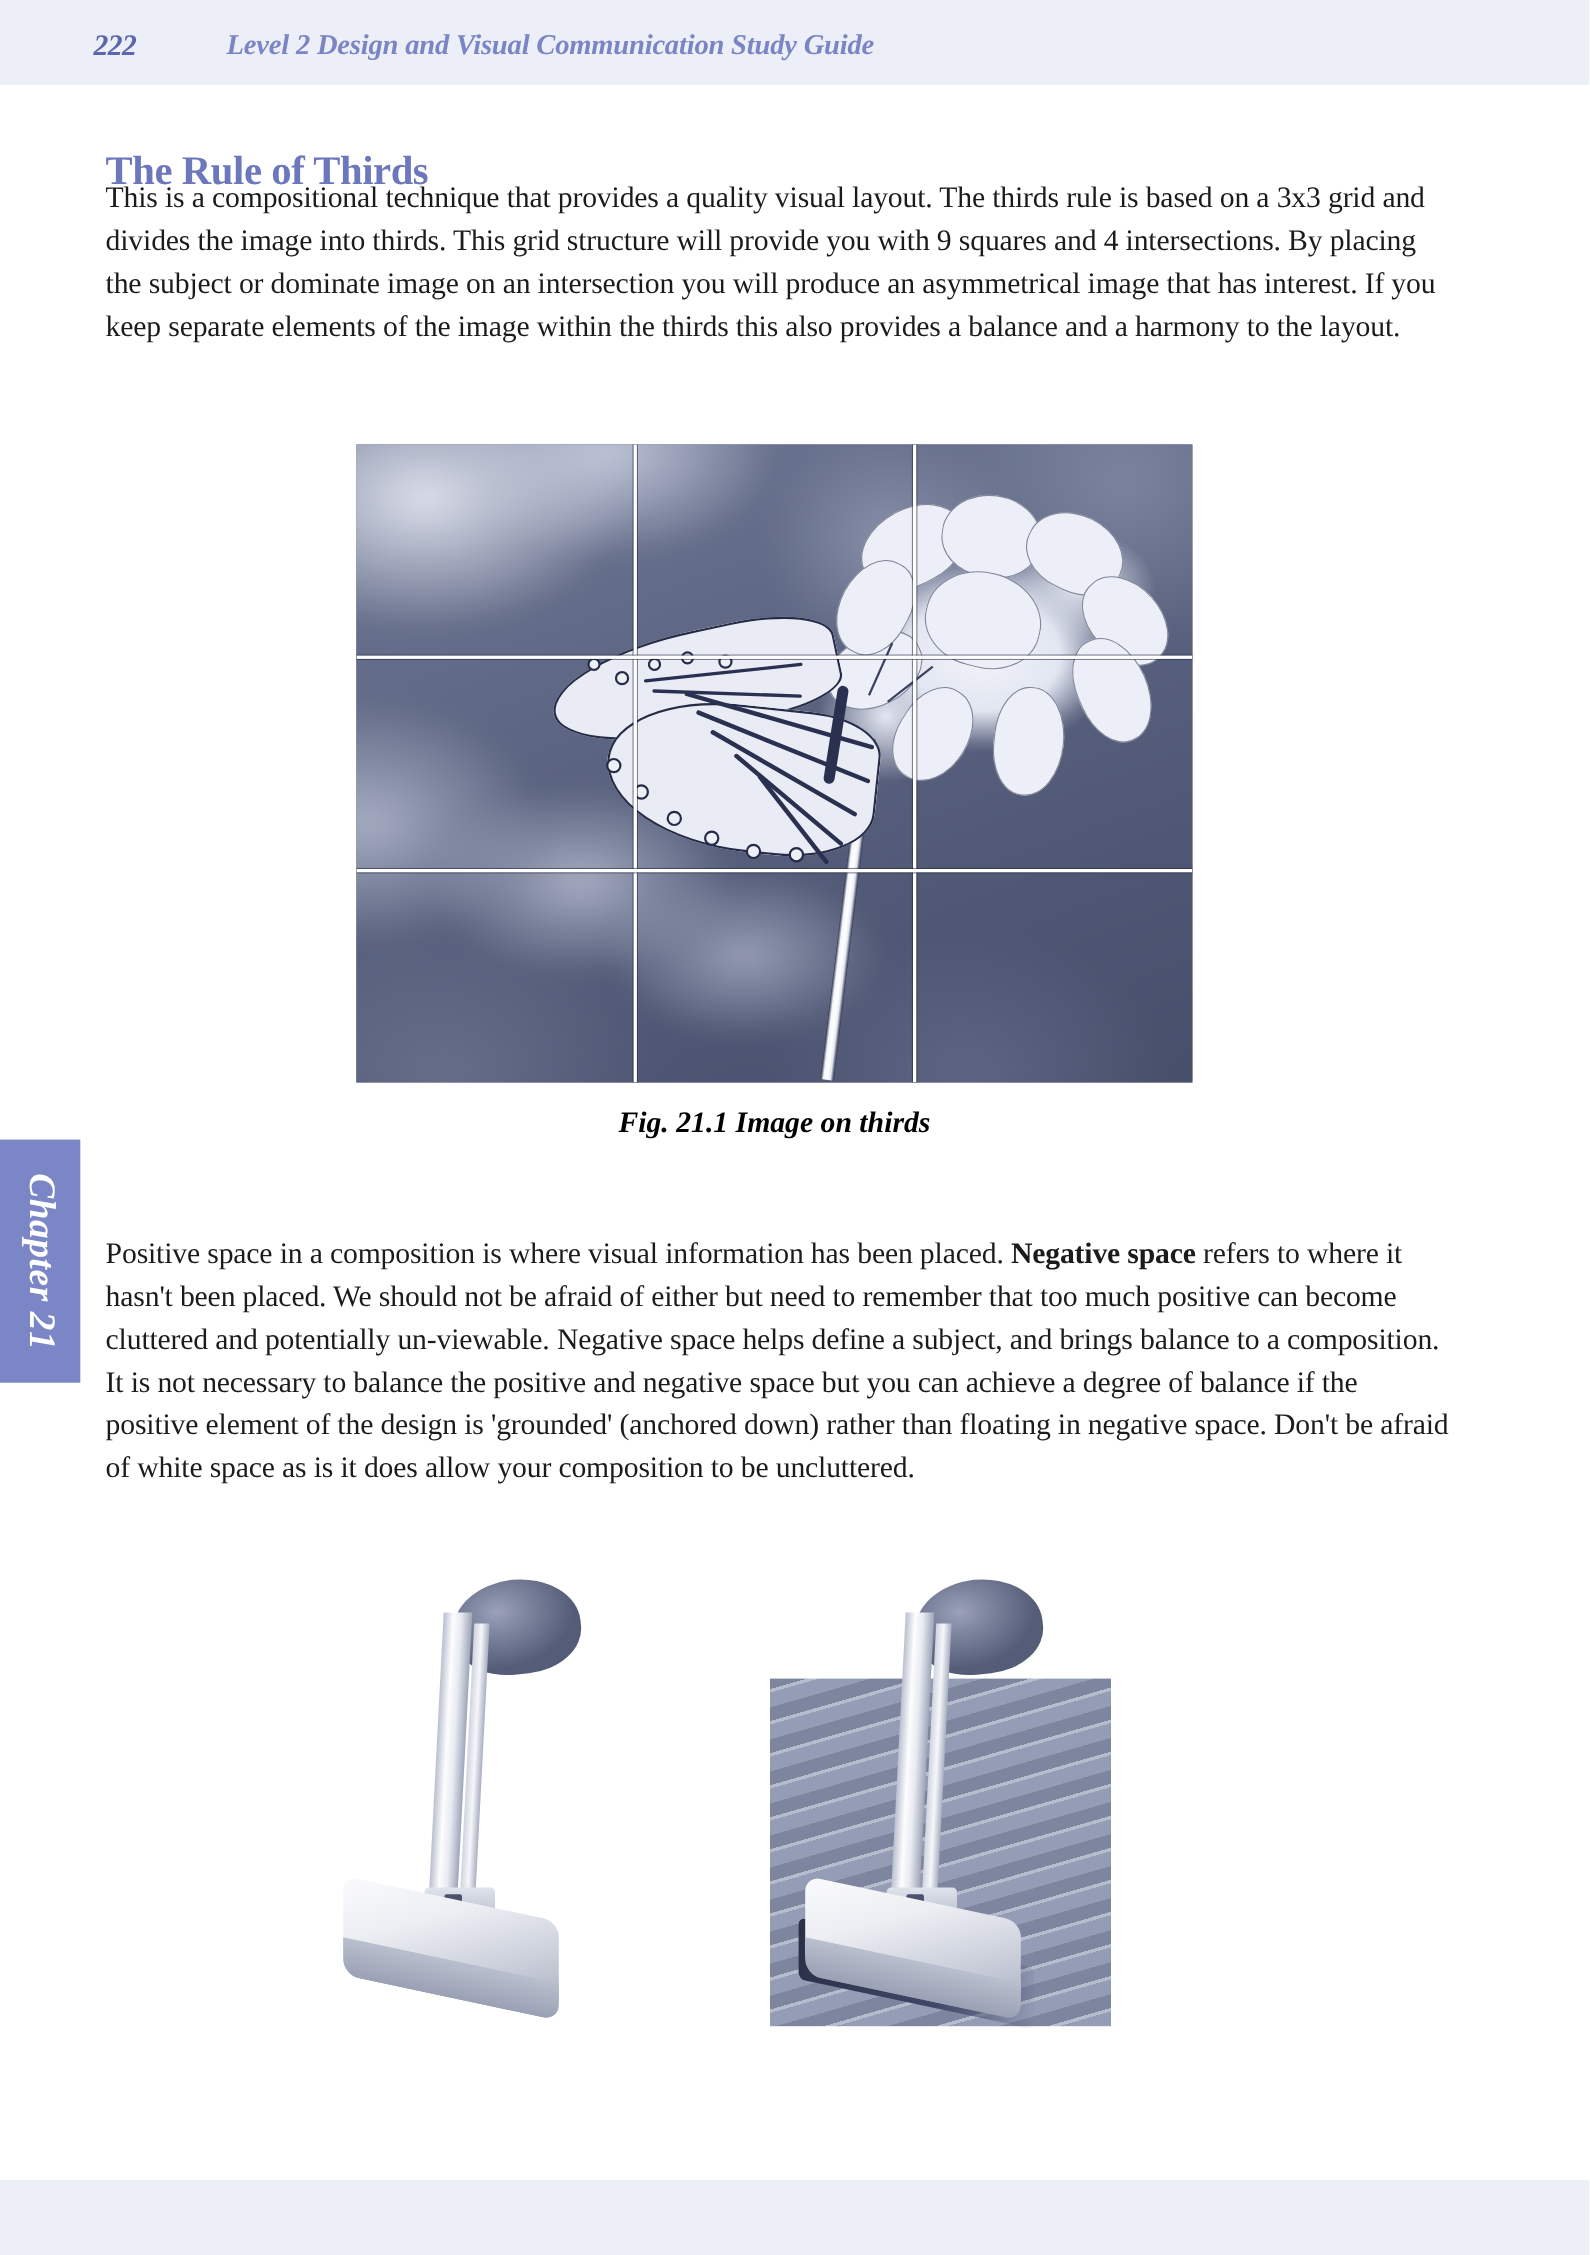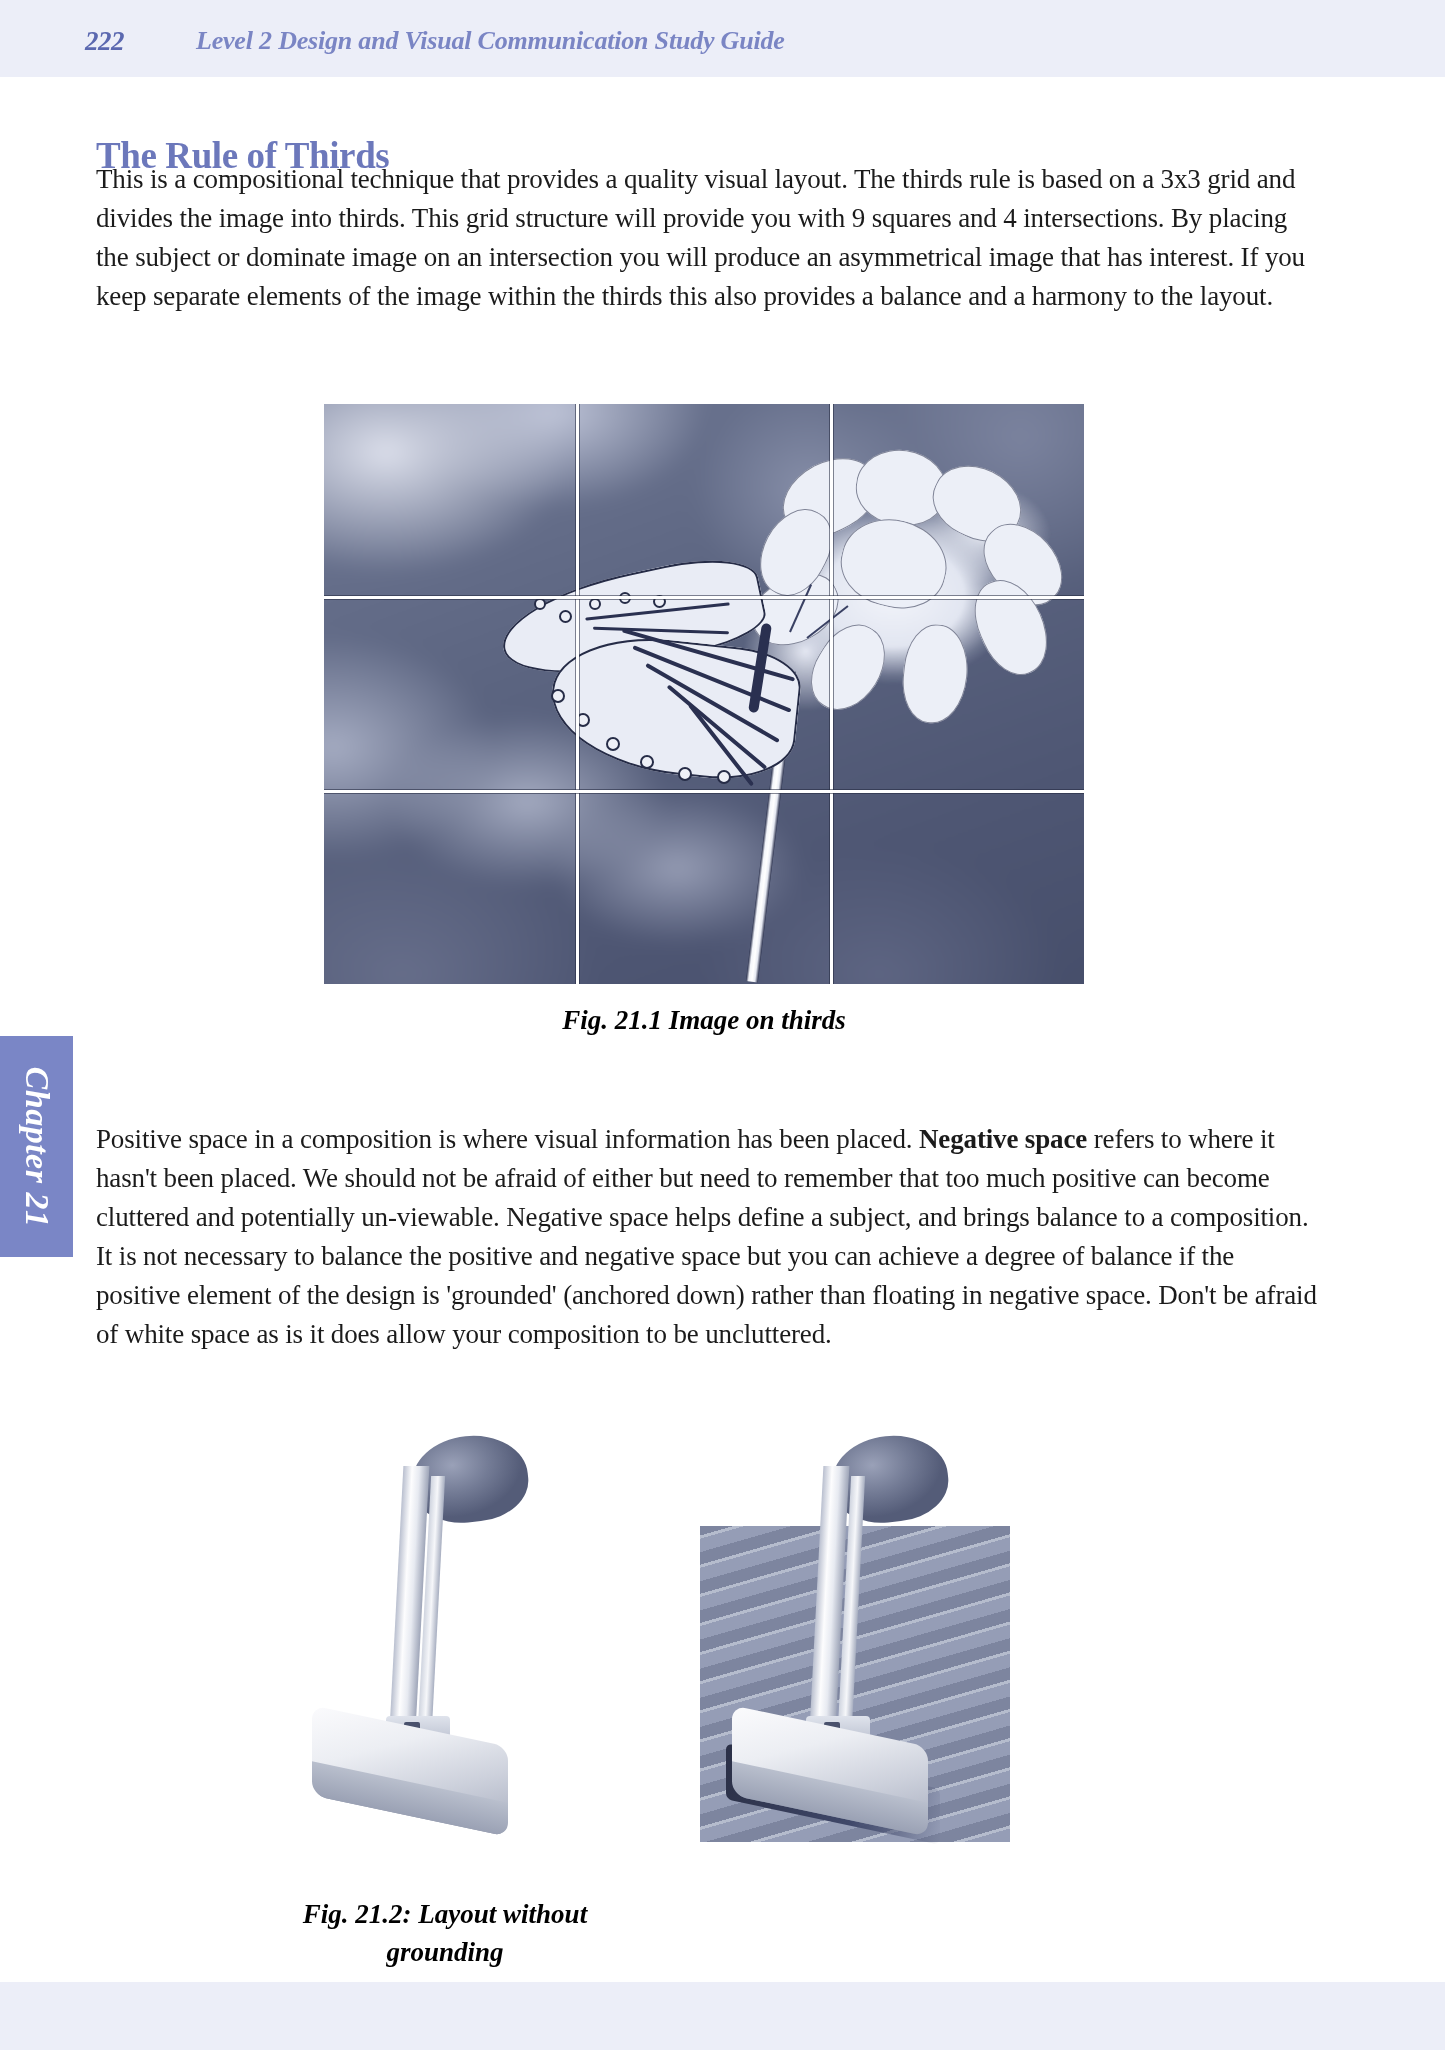--- a/index.html
+++ b/index.html
@@ -17,21 +17,21 @@
     position:absolute;left:0;top:0;width:1445px;height:77px;
     background:#eceef8;
   }
   .page-number{
     position:absolute;left:85px;top:26px;
     font-family:"Liberation Serif", serif;
     font-weight:bold;font-style:italic;
     font-size:27px;color:#5b68b0;letter-spacing:-0.5px;
   }
   .header-title{
-    position:absolute;left:196px;top:26px;
+    position:absolute;left:206px;top:26px;
     font-family:"Liberation Serif", serif;
     font-weight:bold;font-style:italic;
     font-size:26px;color:#7a85c4;letter-spacing:-0.2px;
   }
 
   
   .footer-band{
     position:absolute;left:0;top:1982px;width:1445px;height:68px;
     background:#eceef8;
   }
@@ -295,21 +295,20 @@
     <div class="lamp">
       <div class="lamp-head"></div>
       <div class="lamp-post"></div>
       <div class="lamp-post2"></div>
       <div class="lamp-joint"></div>
       <div class="lamp-joint-dark"></div>
       <div class="lamp-base"></div>
       <div class="lamp-base-side"></div>
     </div>
   </div>
-  <div class="fig-caption" id="cap-212">Fig. 21.2: Layout without grounding</div>
 
   <div class="lamp-fig" id="fig3">
     <div class="deck"></div>
     <div class="lamp" style="left:20px;">
       <div class="lamp-head"></div>
       <div class="lamp-post"></div>
       <div class="lamp-post2"></div>
       <div class="lamp-shadow"></div>
       <div class="lamp-joint"></div>
       <div class="lamp-joint-dark"></div>

